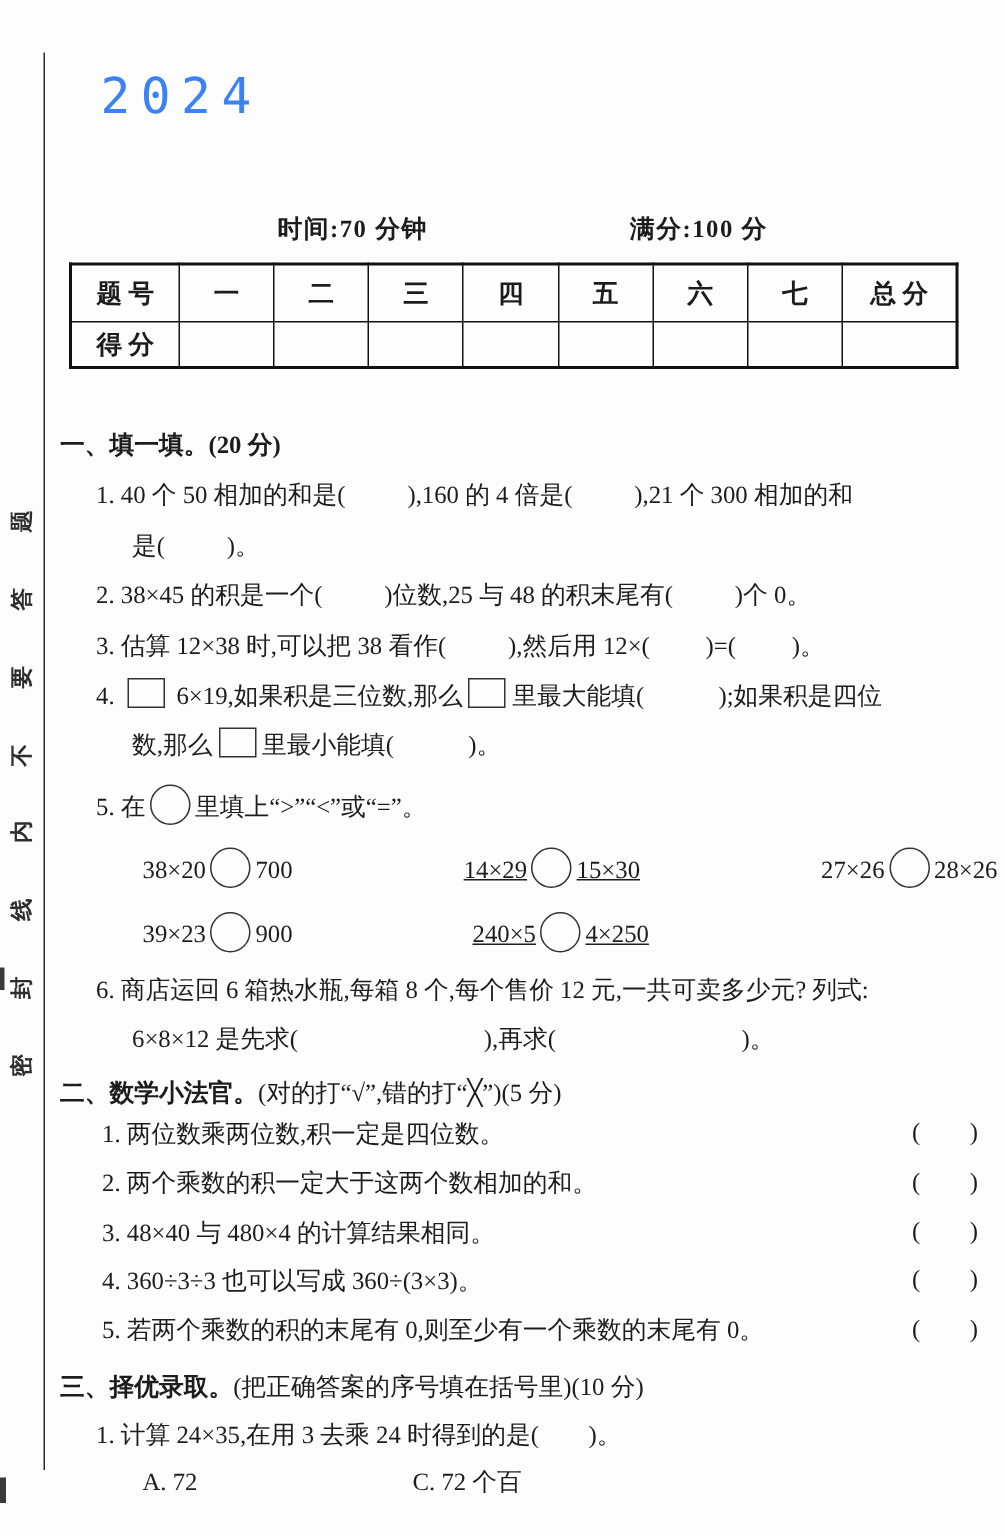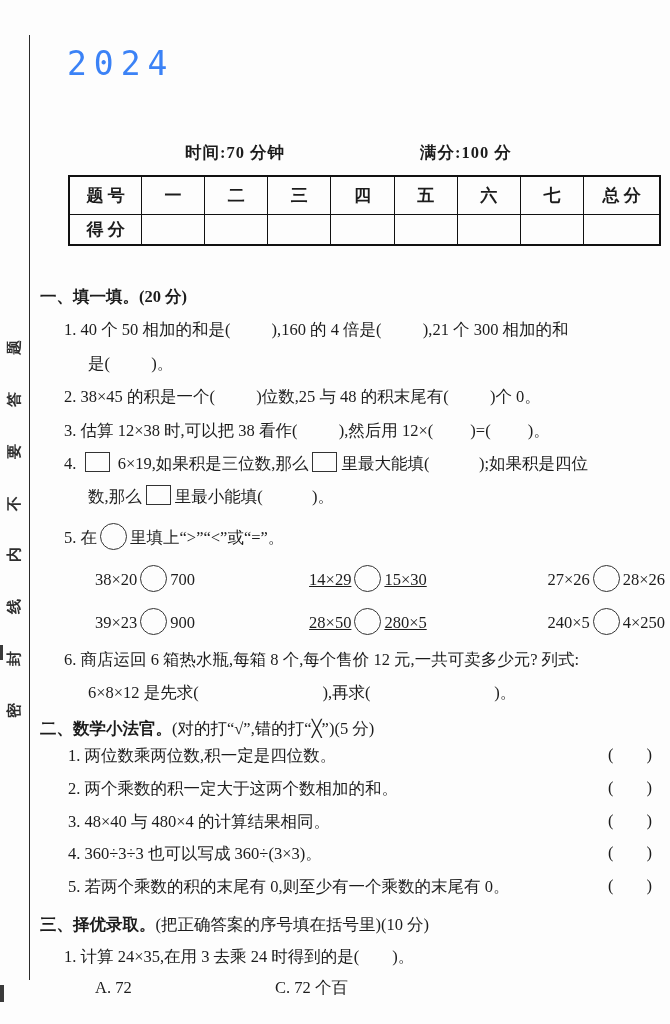--- a/index.html
+++ b/index.html
@@ -18,21 +18,21 @@
   .seal-text span { display:block; transform:rotate(-90deg); }
   
   .year { position:absolute; left:67px; top:44px;
     font-family:"DejaVu Sans Mono","Liberation Mono",monospace;
     font-size:33px; letter-spacing:7px; font-weight:400; color:#3b82f6; }
   .info-row { position:absolute; left:0; top:142px; width:670px; font-size:16.5px;
     font-weight:600; letter-spacing:1px; }
   .info-time { position:absolute; left:185px; white-space:pre; }
   .info-score { position:absolute; left:420px; white-space:pre; }
   
-  table.score { position:absolute; left:68px; top:175px; width:593px; height:68px;
+  table.score { position:absolute; left:46px; top:175px; width:593px; height:68px;
     border-collapse:collapse; table-layout:fixed; }
   table.score td { border:1.2px solid #111; text-align:center; vertical-align:middle;
     font-size:17px; font-weight:700; padding:0; white-space:pre; }
   table.score { border:2px solid #111; }
   table.score tr.r1 td { height:37px; }
   table.score tr.r2 td { height:29px; }
   td.c0 { width:71px; } td.c8 { width:75px; }
   
   .content { position:absolute; left:40px; top:280px; width:625px; font-size:16.5px; }
   .line { height:33.4px; line-height:33.4px; white-space:pre; overflow:visible; }
@@ -121,21 +121,20 @@
 
   <div class="q5-intro indent1"><span>5. 在</span><span class="circle"></span><span>里填上“&gt;”“&lt;”或“=”。</span></div>
 
   <div class="cmp-row">
     <span class="cmp"><span>38×20</span><span class="circle"></span><span>700</span></span>
     <span class="cmp"><span>14×29</span><span class="circle"></span><span>15×30</span></span>
     <span class="cmp"><span>27×26</span><span class="circle"></span><span>28×26</span></span>
   </div>
   <div class="cmp-row">
     <span class="cmp"><span>39×23</span><span class="circle"></span><span>900</span></span>
-    <span class="cmp"><span>28×50</span><span class="circle"></span><span>280×5</span></span>
     <span class="cmp"><span>240×5</span><span class="circle"></span><span>4×250</span></span>
   </div>
 
   <div class="line indent1">6. 商店运回 6 箱热水瓶,每箱 8 个,每个售价 12 元,一共可卖多少元? 列式:</div>
   <div class="line indent2">6×8×12 是先求(                              ),再求(                              )。</div>
 
   <div class="line" style="margin-top:2px;"><span class="sec-head">二、数学小法官。</span><span class="sec-note">(对的打“√”,错的打“╳”)(5 分)</span></div>
 
   <div class="tf-row"><span>1. 两位数乘两位数,积一定是四位数。</span><span>(        )</span></div>
   <div class="tf-row"><span>2. 两个乘数的积一定大于这两个数相加的和。</span><span>(        )</span></div>

